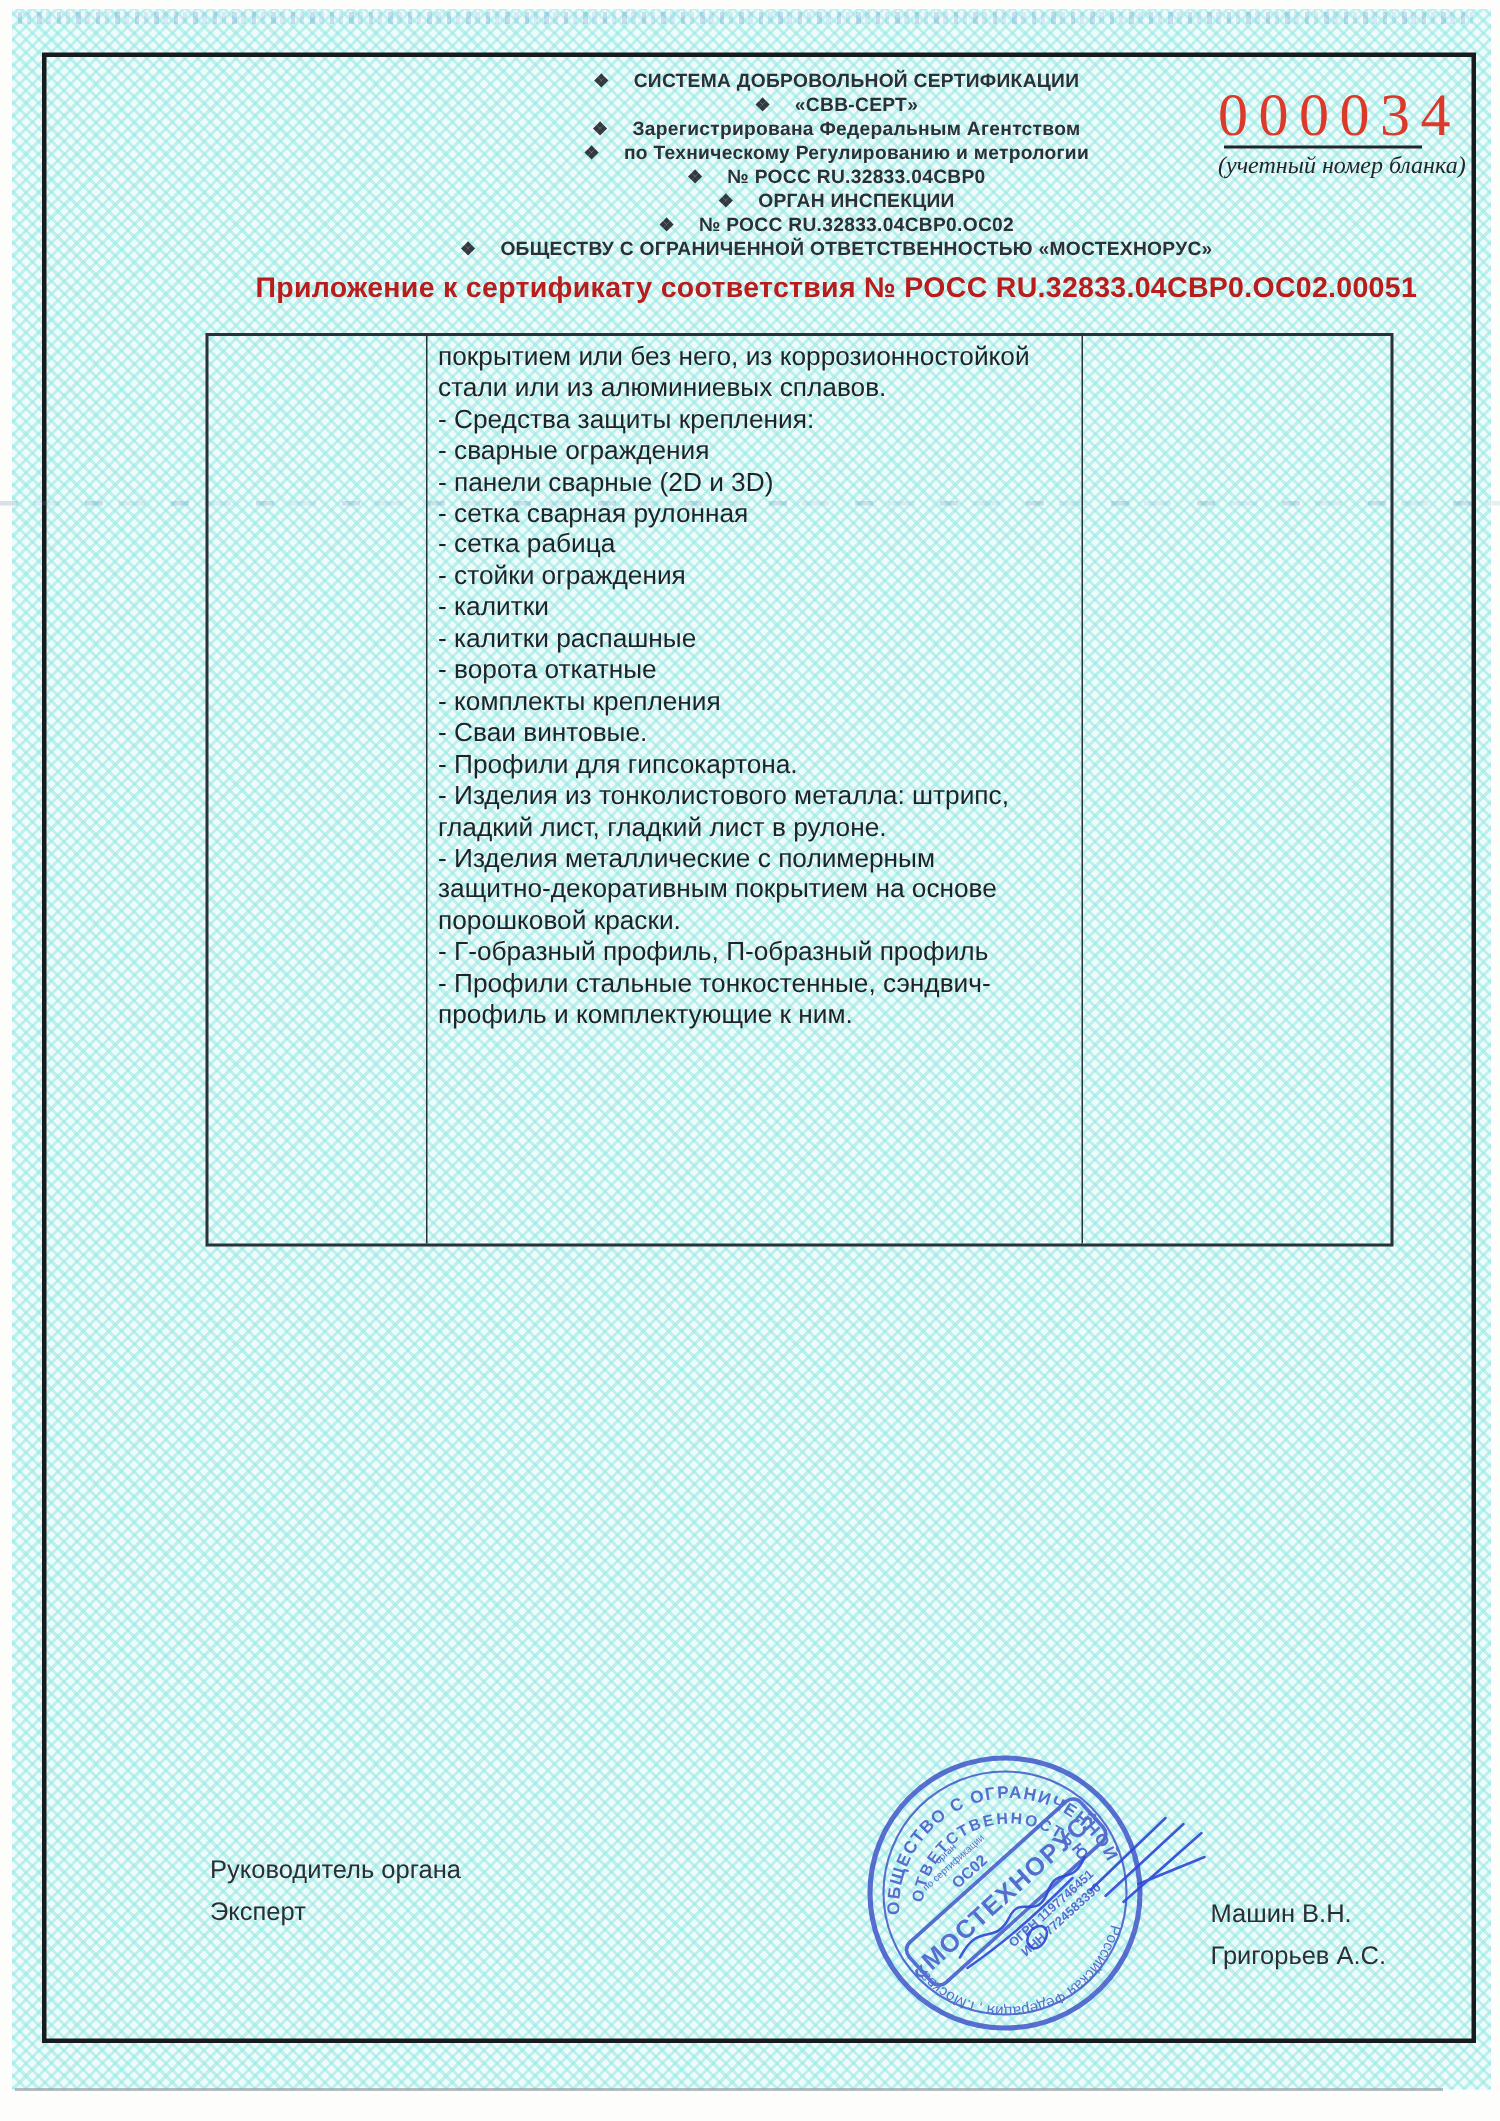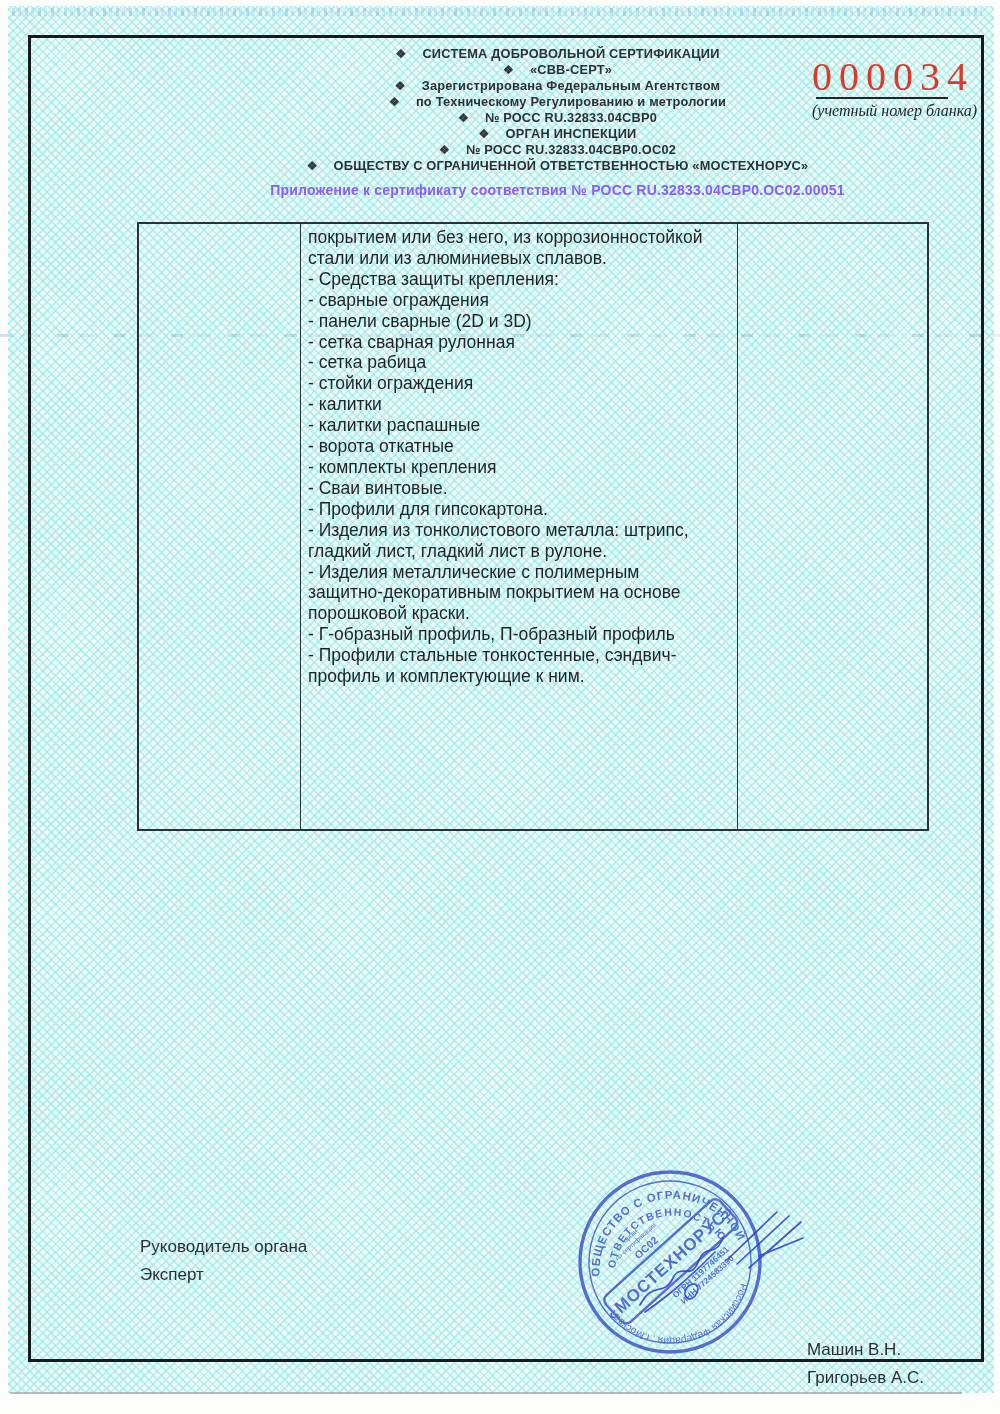--- a/index.html
+++ b/index.html
@@ -42,50 +42,50 @@
     position:absolute;left:135px;top:46px;width:845px;
     text-align:center;
   }
   .hline{
     display:flex;justify-content:center;align-items:baseline;
     height:16px;font-size:12.8px;font-weight:bold;color:#2b3036;
     letter-spacing:.2px;white-space:nowrap;
   }
   .hline .bullet{margin-right:16px;font-size:12px;color:#32383e;}
   .appendix{
-    margin-top:4px;font-size:14px;font-weight:bold;color:#8b5cf6;
+    margin-top:4px;font-size:19px;font-weight:bold;color:#b91c1c;
     letter-spacing:.2px;white-space:nowrap;
   }
   
   .formnum{
     position:absolute;left:812px;top:60px;width:140px;text-align:center;
   }
   .formnum .num{
     font-family:"Liberation Serif",serif;
     font-size:40px;color:#dd392a;letter-spacing:7px;line-height:34px;
   }
   .formnum .rule{width:132px;height:2px;background:#20262b;margin:3px auto 3px auto;}
   .formnum .cap{
     font-family:"Liberation Serif",serif;font-style:italic;
     font-size:16px;color:#21262b;white-space:nowrap;text-align:right;
   }
   
   .doc-table{
     position:absolute;left:137px;top:222px;width:792px;height:609px;
     border:2px solid #2a3137;box-sizing:border-box;
-    display:grid;grid-template-columns:146px 437px auto;padding-left:16px;
+    display:grid;grid-template-columns:146px 437px auto;
   }
   .doc-table .c1,.doc-table .c2{border-right:1.5px solid #2a3137;}
   .doc-table .c2{
     padding:3px 6px 0 7px;font-size:17.5px;line-height:20.9px;color:#1e2327;
   }
   .doc-table .c2 .tl{white-space:nowrap;}
   
   .foot-left{position:absolute;left:140px;top:1233px;font-size:17px;line-height:28px;color:#2a2f35;}
-  .foot-right{position:absolute;left:807px;top:1336px;font-size:17px;line-height:28px;color:#2a2f35;}
+  .foot-right{position:absolute;left:807px;top:1262px;font-size:17px;line-height:28px;color:#2a2f35;}
   
   .stamp{position:absolute;left:545px;top:1140px;width:280px;height:248px;}
   .stamp svg{display:block;}
 </style>
 </head>
 <body>
 
 <div class="page">
 
   <div class="paper"></div>

